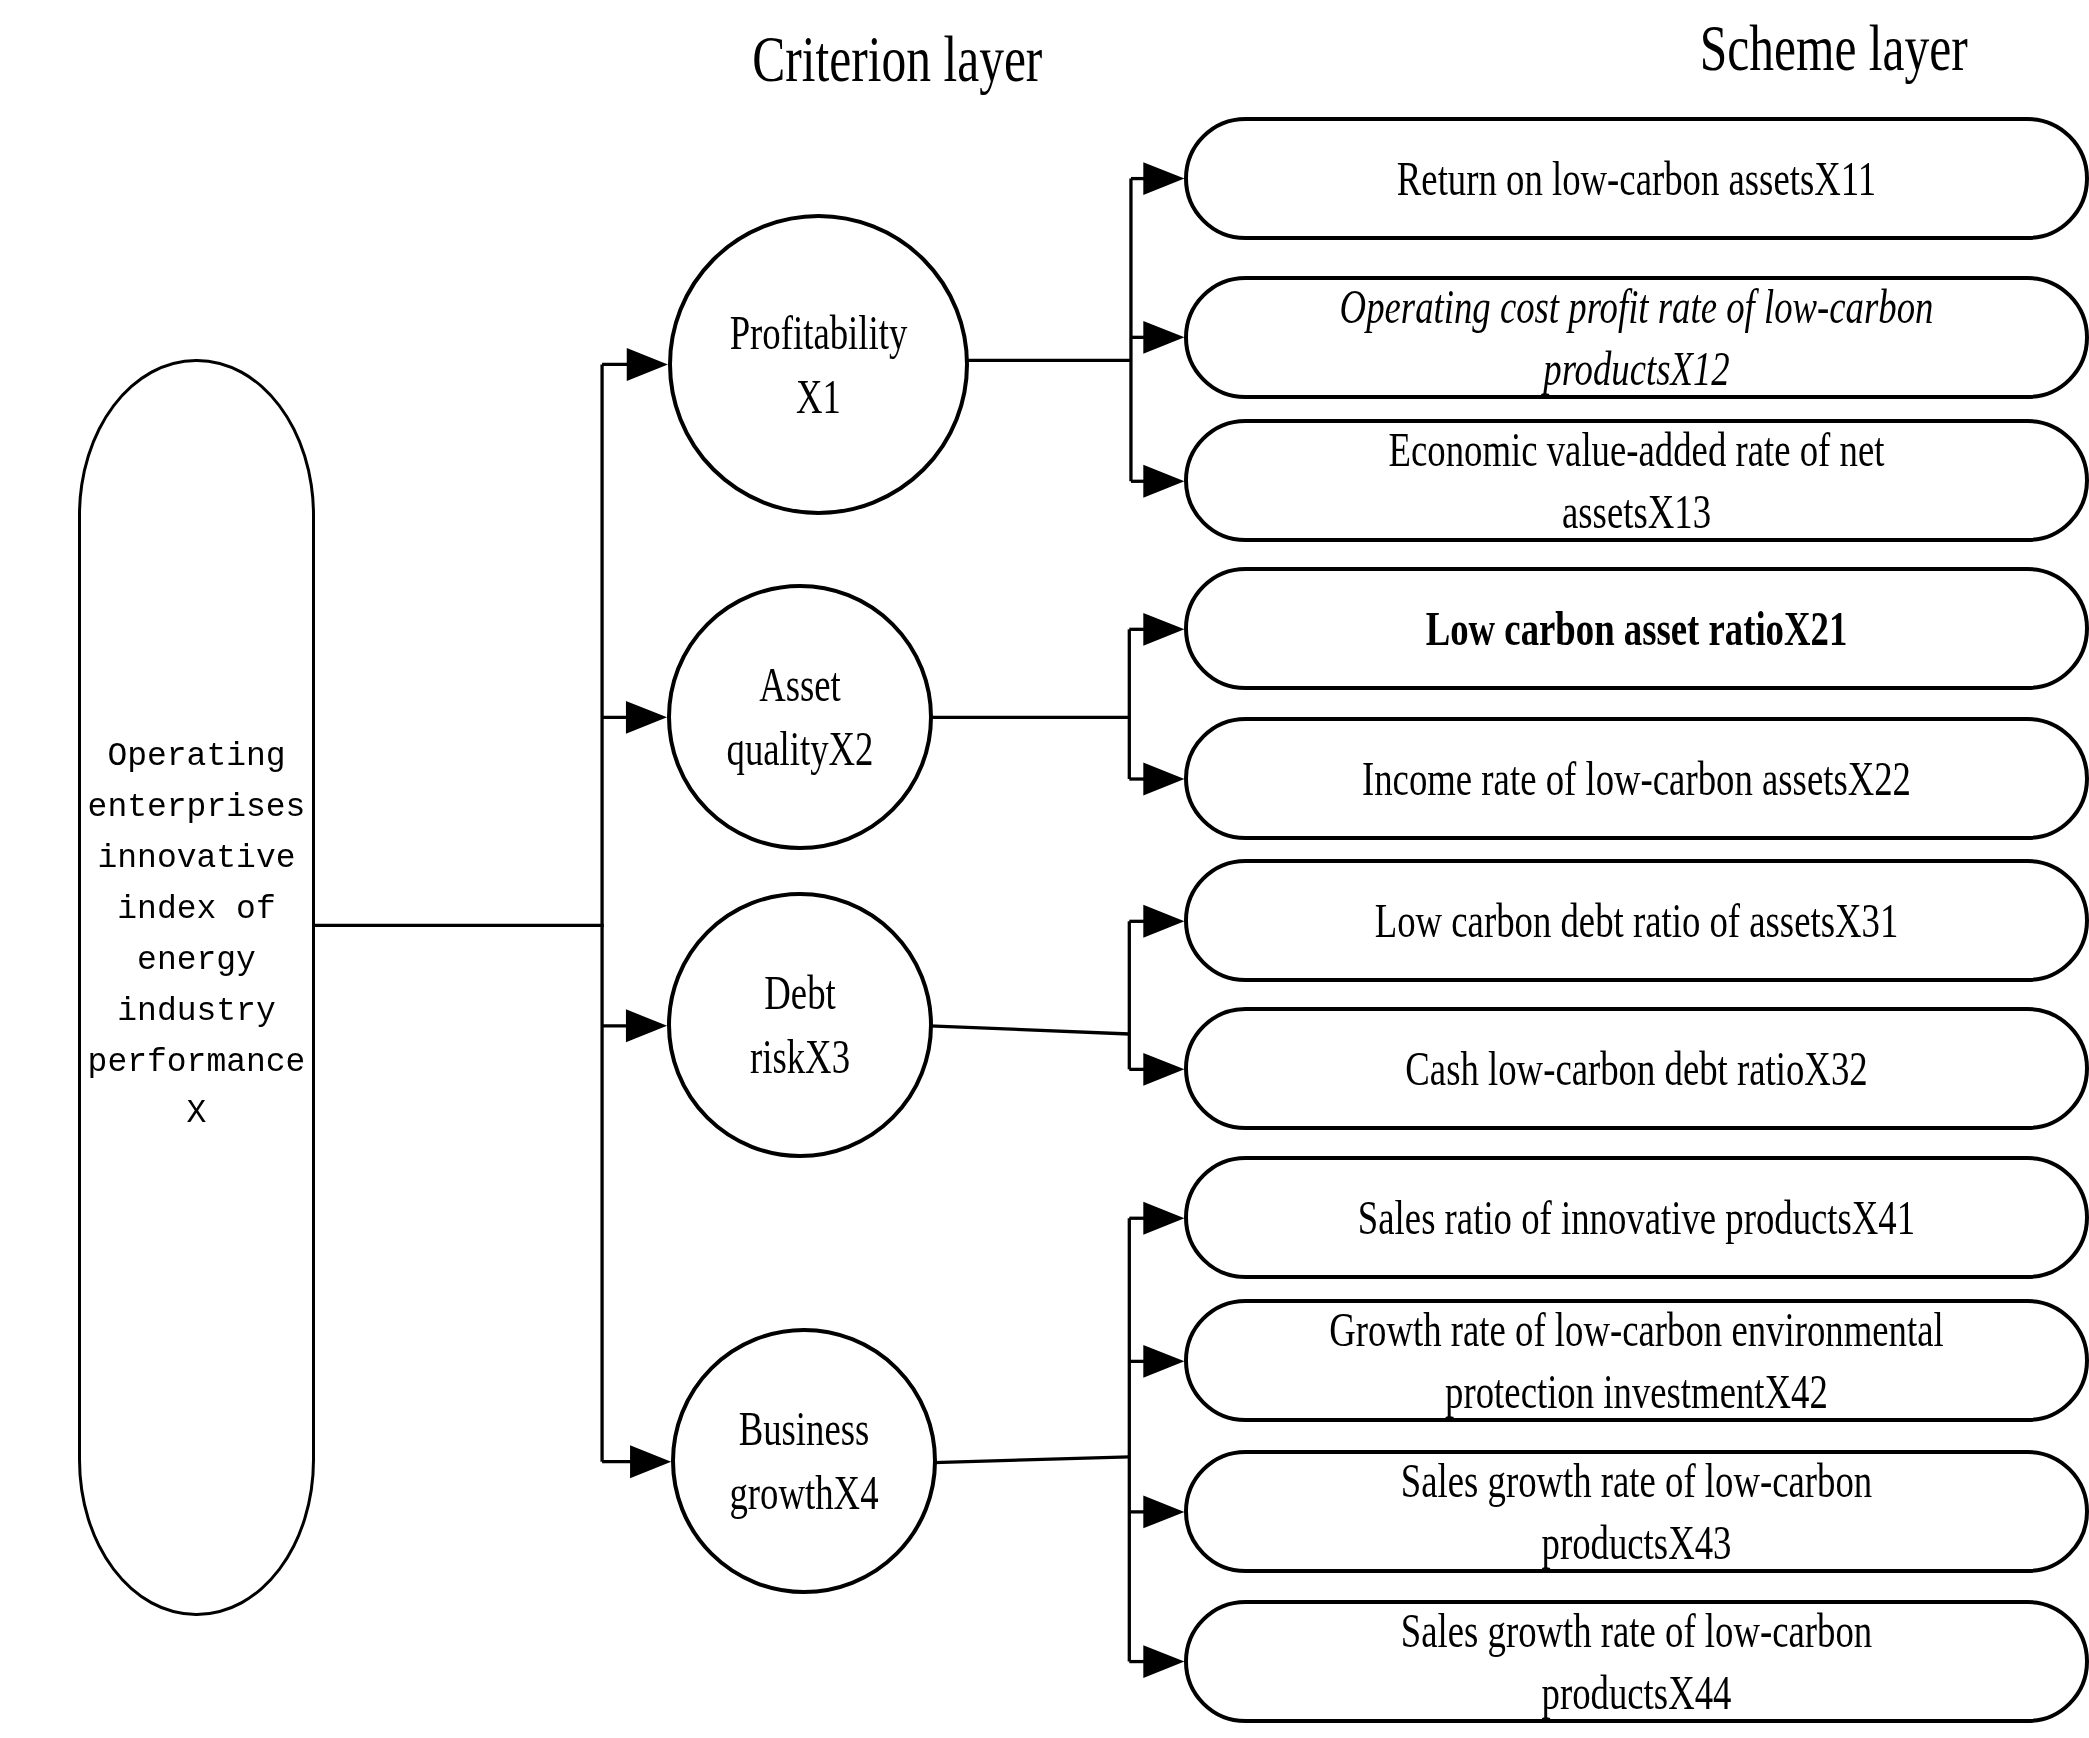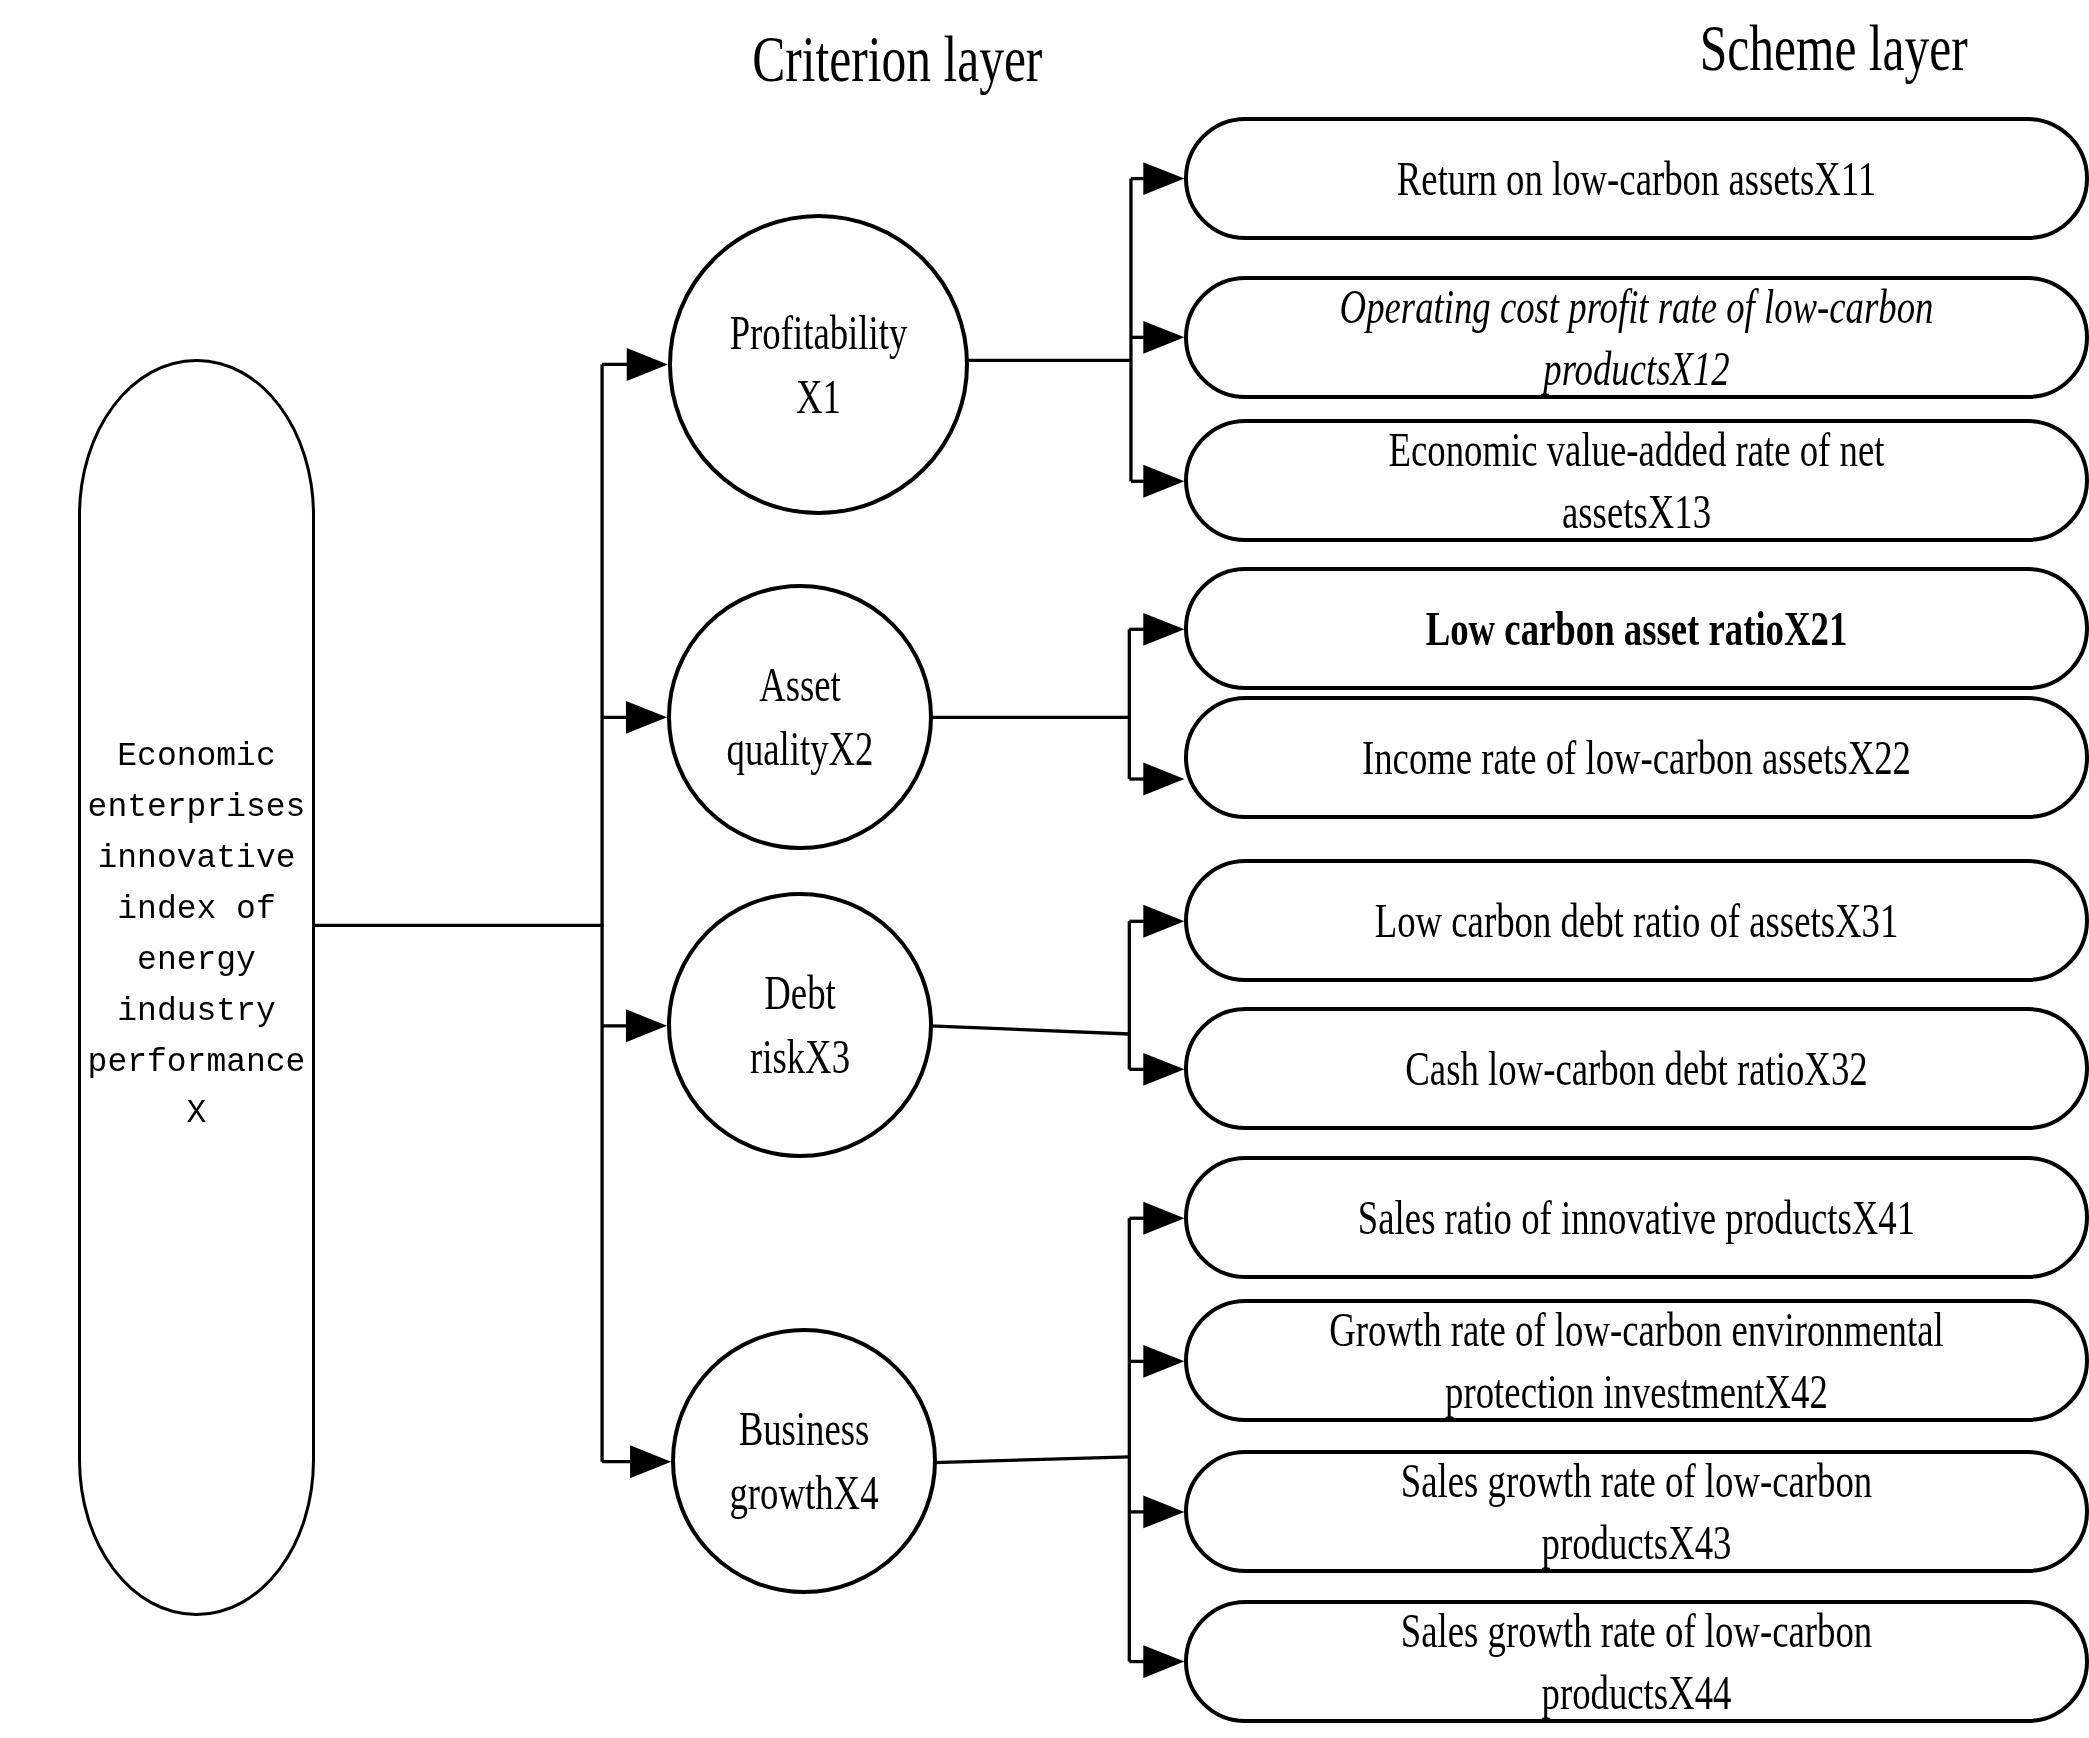--- a/index.html
+++ b/index.html
@@ -135,21 +135,21 @@
 
   <div class="layer-header" style="left:683px;top:18px;">
     <span class="condense">Criterion layer</span>
   </div>
   <div class="layer-header" style="left:1620px;top:6.6px;">
     <span class="condense">Scheme layer</span>
   </div>
 
   <div class="target-node">
     <div class="target-label">
-      <div class="line">Economic</div>
+      <div class="line">Operating</div>
       <div class="line">enterprises</div>
       <div class="line">innovative</div>
       <div class="line">index of</div>
       <div class="line">energy</div>
       <div class="line">industry</div>
       <div class="line">performance</div>
       <div class="line">X</div>
     </div>
   </div>
 
@@ -195,21 +195,21 @@
       <div class="line">Economic value-added rate of net</div>
       <div class="line">assetsX13</div>
     </div>
   </div>
   <div class="scheme-node" style="top:567px;font-weight:bold;">
     <div class="scheme-label condense">
       <div class="line">Low carbon asset ratioX21</div>
       <div class="line"></div>
     </div>
   </div>
-  <div class="scheme-node" style="top:696px;">
+  <div class="scheme-node" style="top:717px;">
     <div class="scheme-label condense">
       <div class="line">Income rate of low-carbon assetsX22</div>
       <div class="line"></div>
     </div>
   </div>
   <div class="scheme-node" style="top:859px;">
     <div class="scheme-label condense">
       <div class="line">Low carbon debt ratio of assetsX31</div>
       <div class="line"></div>
     </div>

